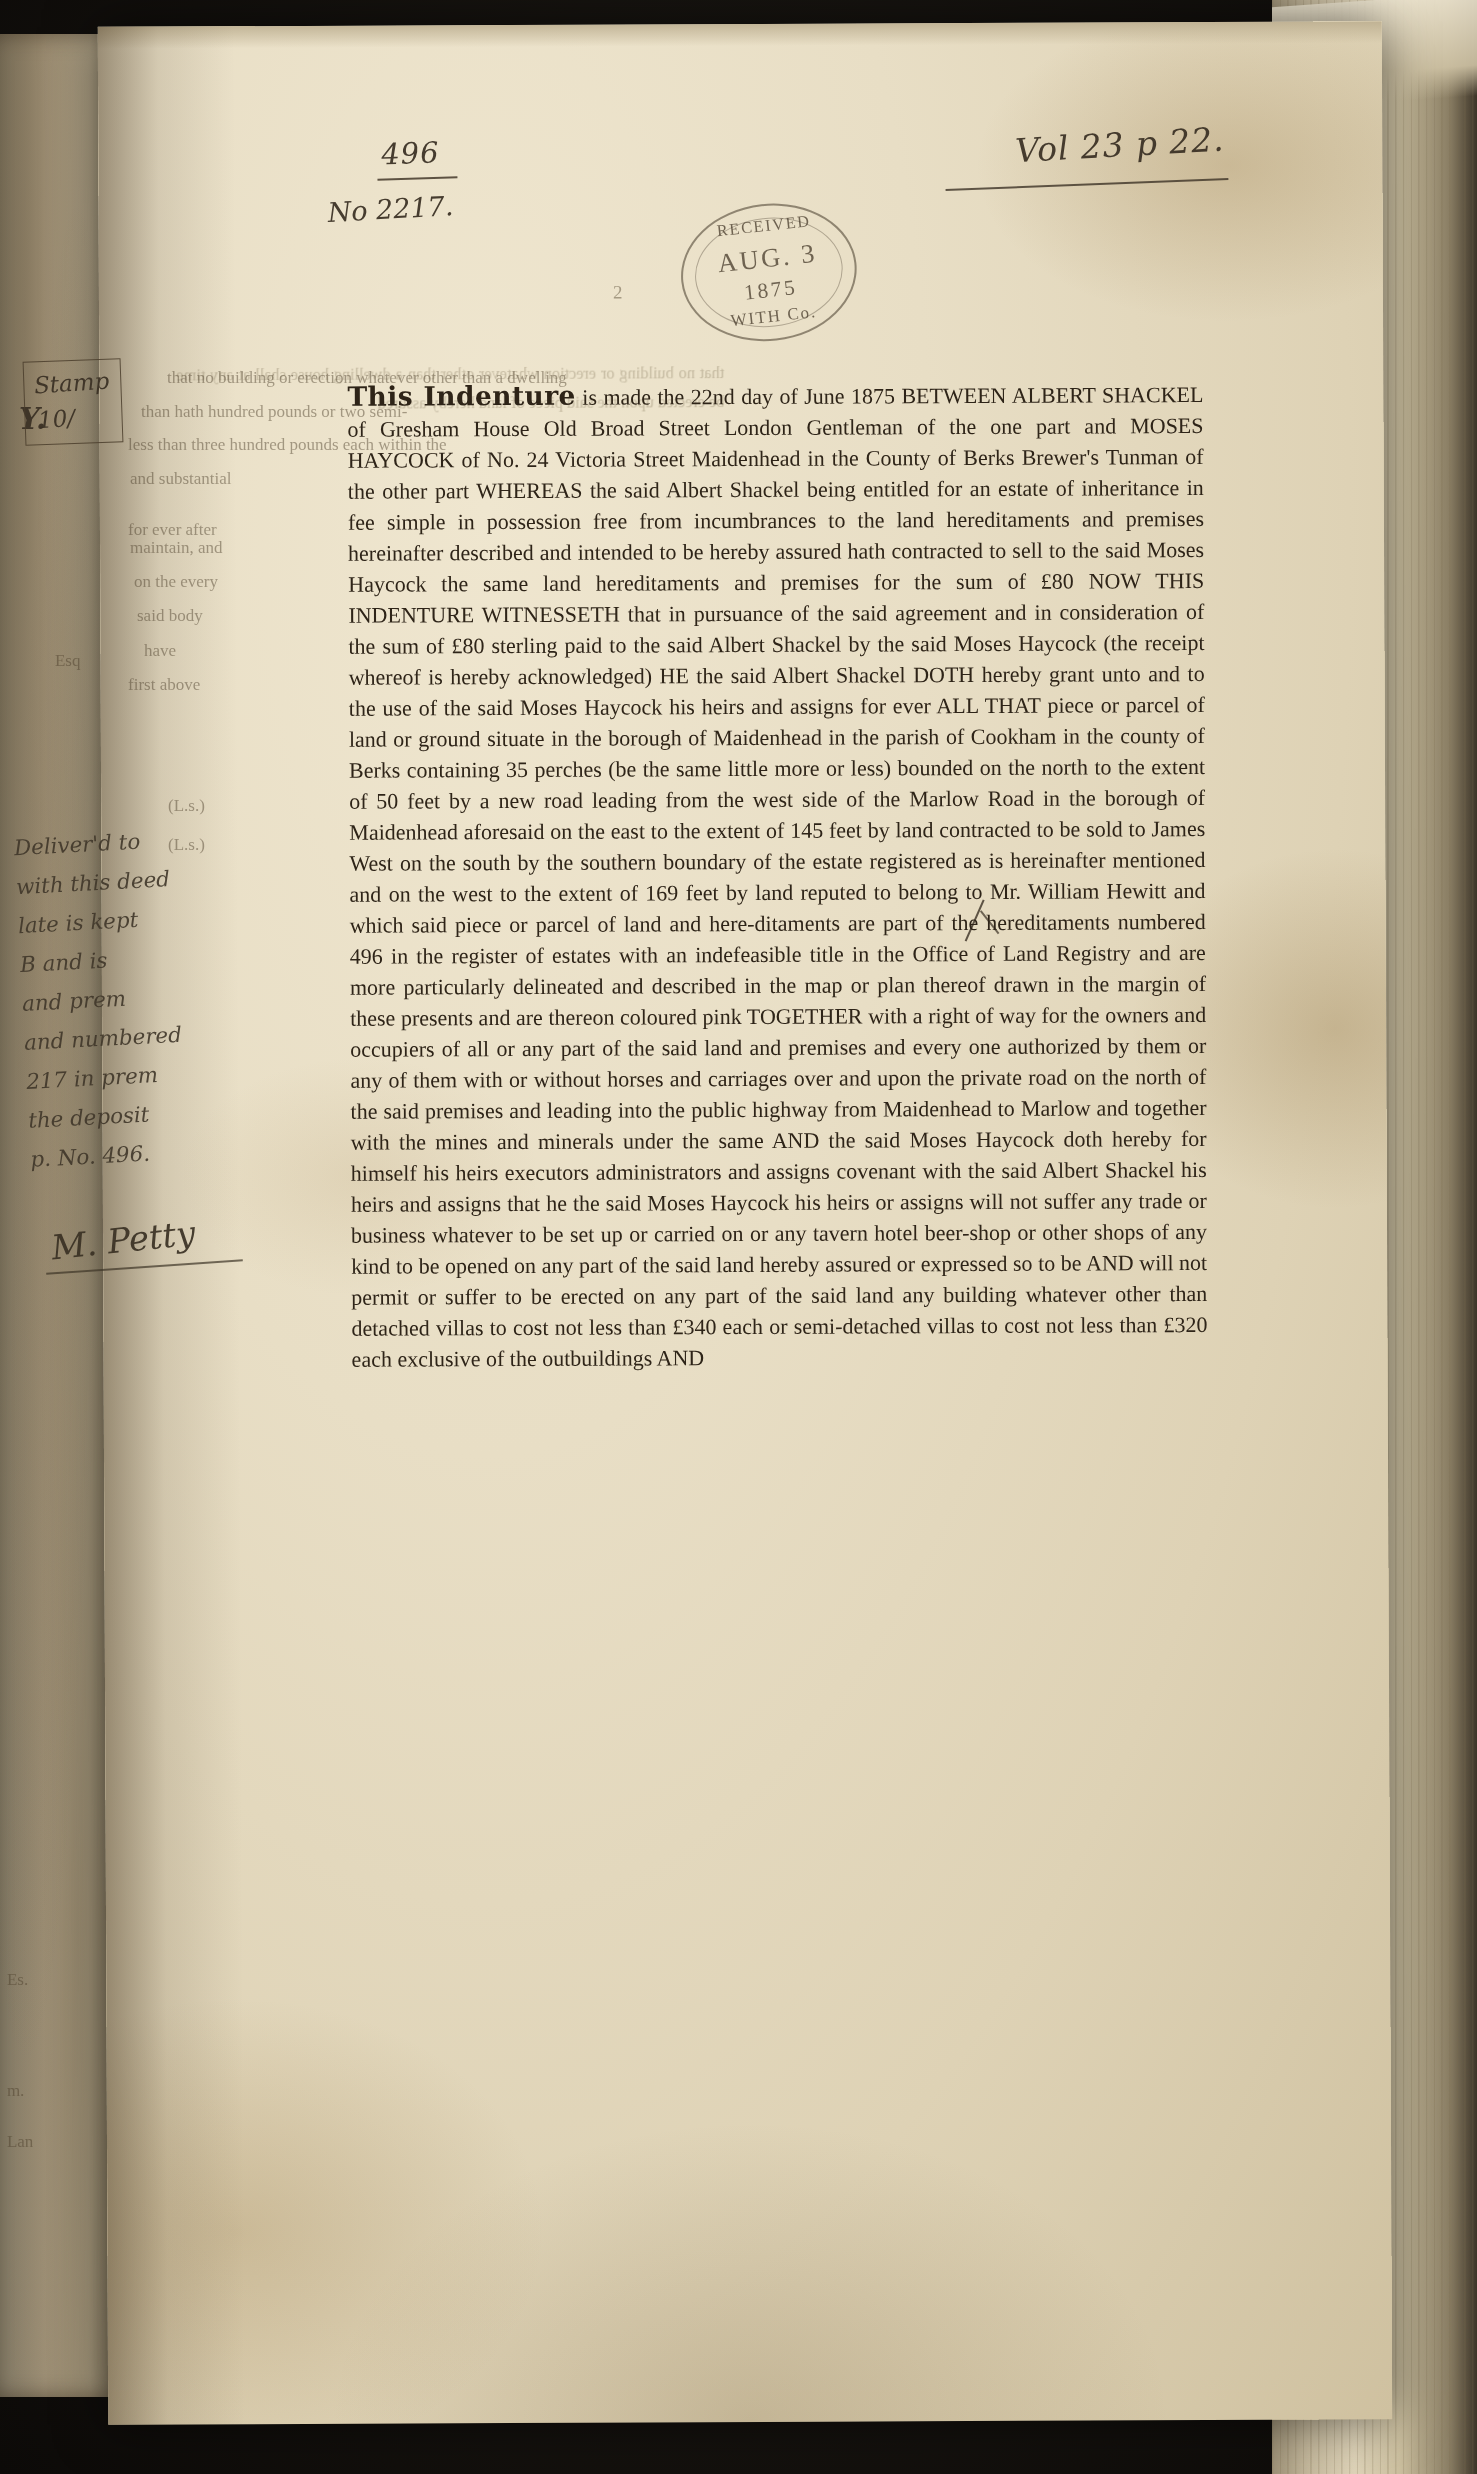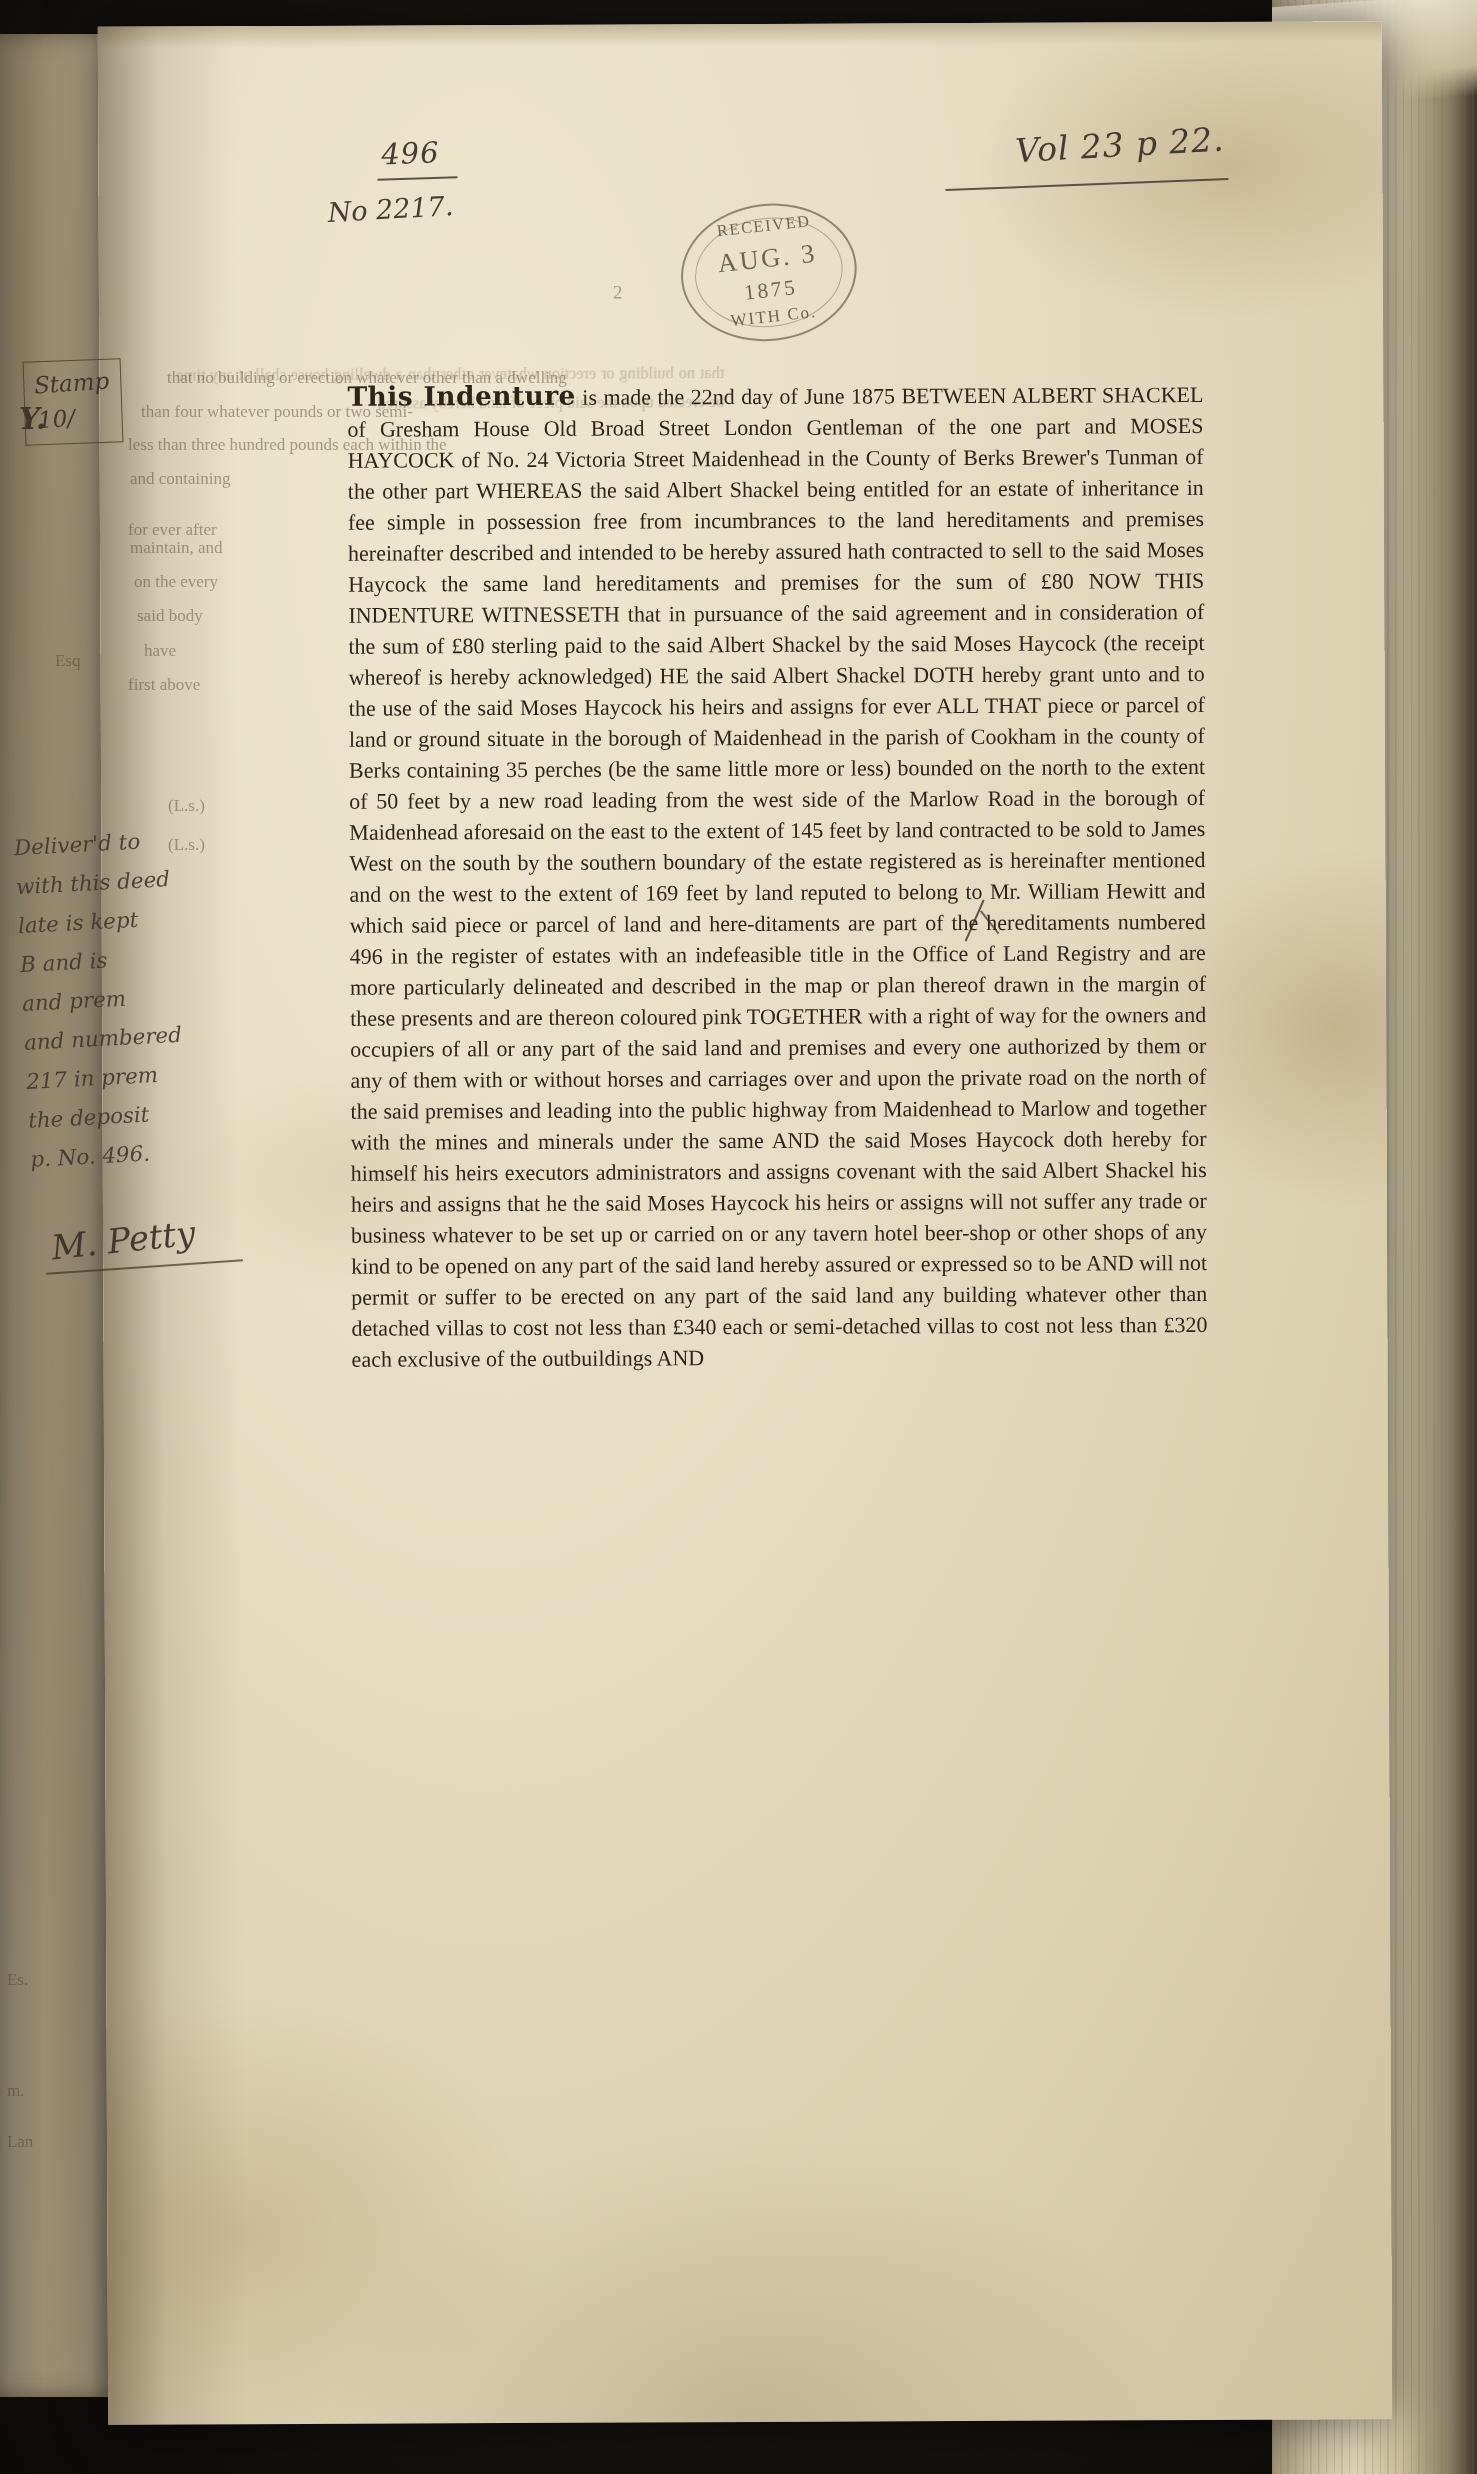--- a/index.html
+++ b/index.html
@@ -342,23 +342,23 @@
     <div>and numbered</div>
     <div>217 in prem</div>
     <div>the deposit</div>
     <div>p. No. 496.</div>
   </div>
 
   <div class="signature">M. Petty</div>
   <div class="sig-rule"></div>
 
   <div class="left-remnant" style="left:167px; top:368px;">that no building or erection whatever other than a dwelling</div>
-  <div class="left-remnant" style="left:141px; top:402px;">than four whatever pounds or two semi-</div>
+  <div class="left-remnant" style="left:141px; top:402px;">than hath hundred pounds or two semi-</div>
   <div class="left-remnant" style="left:128px; top:435px;">less than three hundred pounds each within the</div>
-  <div class="left-remnant" style="left:130px; top:469px;">and containing</div>
+  <div class="left-remnant" style="left:130px; top:469px;">and substantial</div>
   <div class="left-remnant" style="left:128px; top:504px;margin-top:16px;">for ever after</div>
   <div class="left-remnant" style="left:130px; top:538px;">maintain, and</div>
   <div class="left-remnant" style="left:134px; top:572px;">on the every</div>
   <div class="left-remnant" style="left:137px; top:606px;text-align:center;">said body</div>
   <div class="left-remnant" style="left:144px; top:641px;">have</div>
   <div class="left-remnant" style="left:128px; top:675px;">first above</div>
   <div class="left-remnant" style="left:168px; top:796px;">(L.s.)</div>
   <div class="left-remnant" style="left:168px; top:835px;">(L.s.)</div>
   <div class="left-remnant" style="left:6.9px;  top:651px;margin-left:48px;">Esq</div>
   <div class="left-remnant" style="left:6.9px;  top:1970px;">Es.</div>

